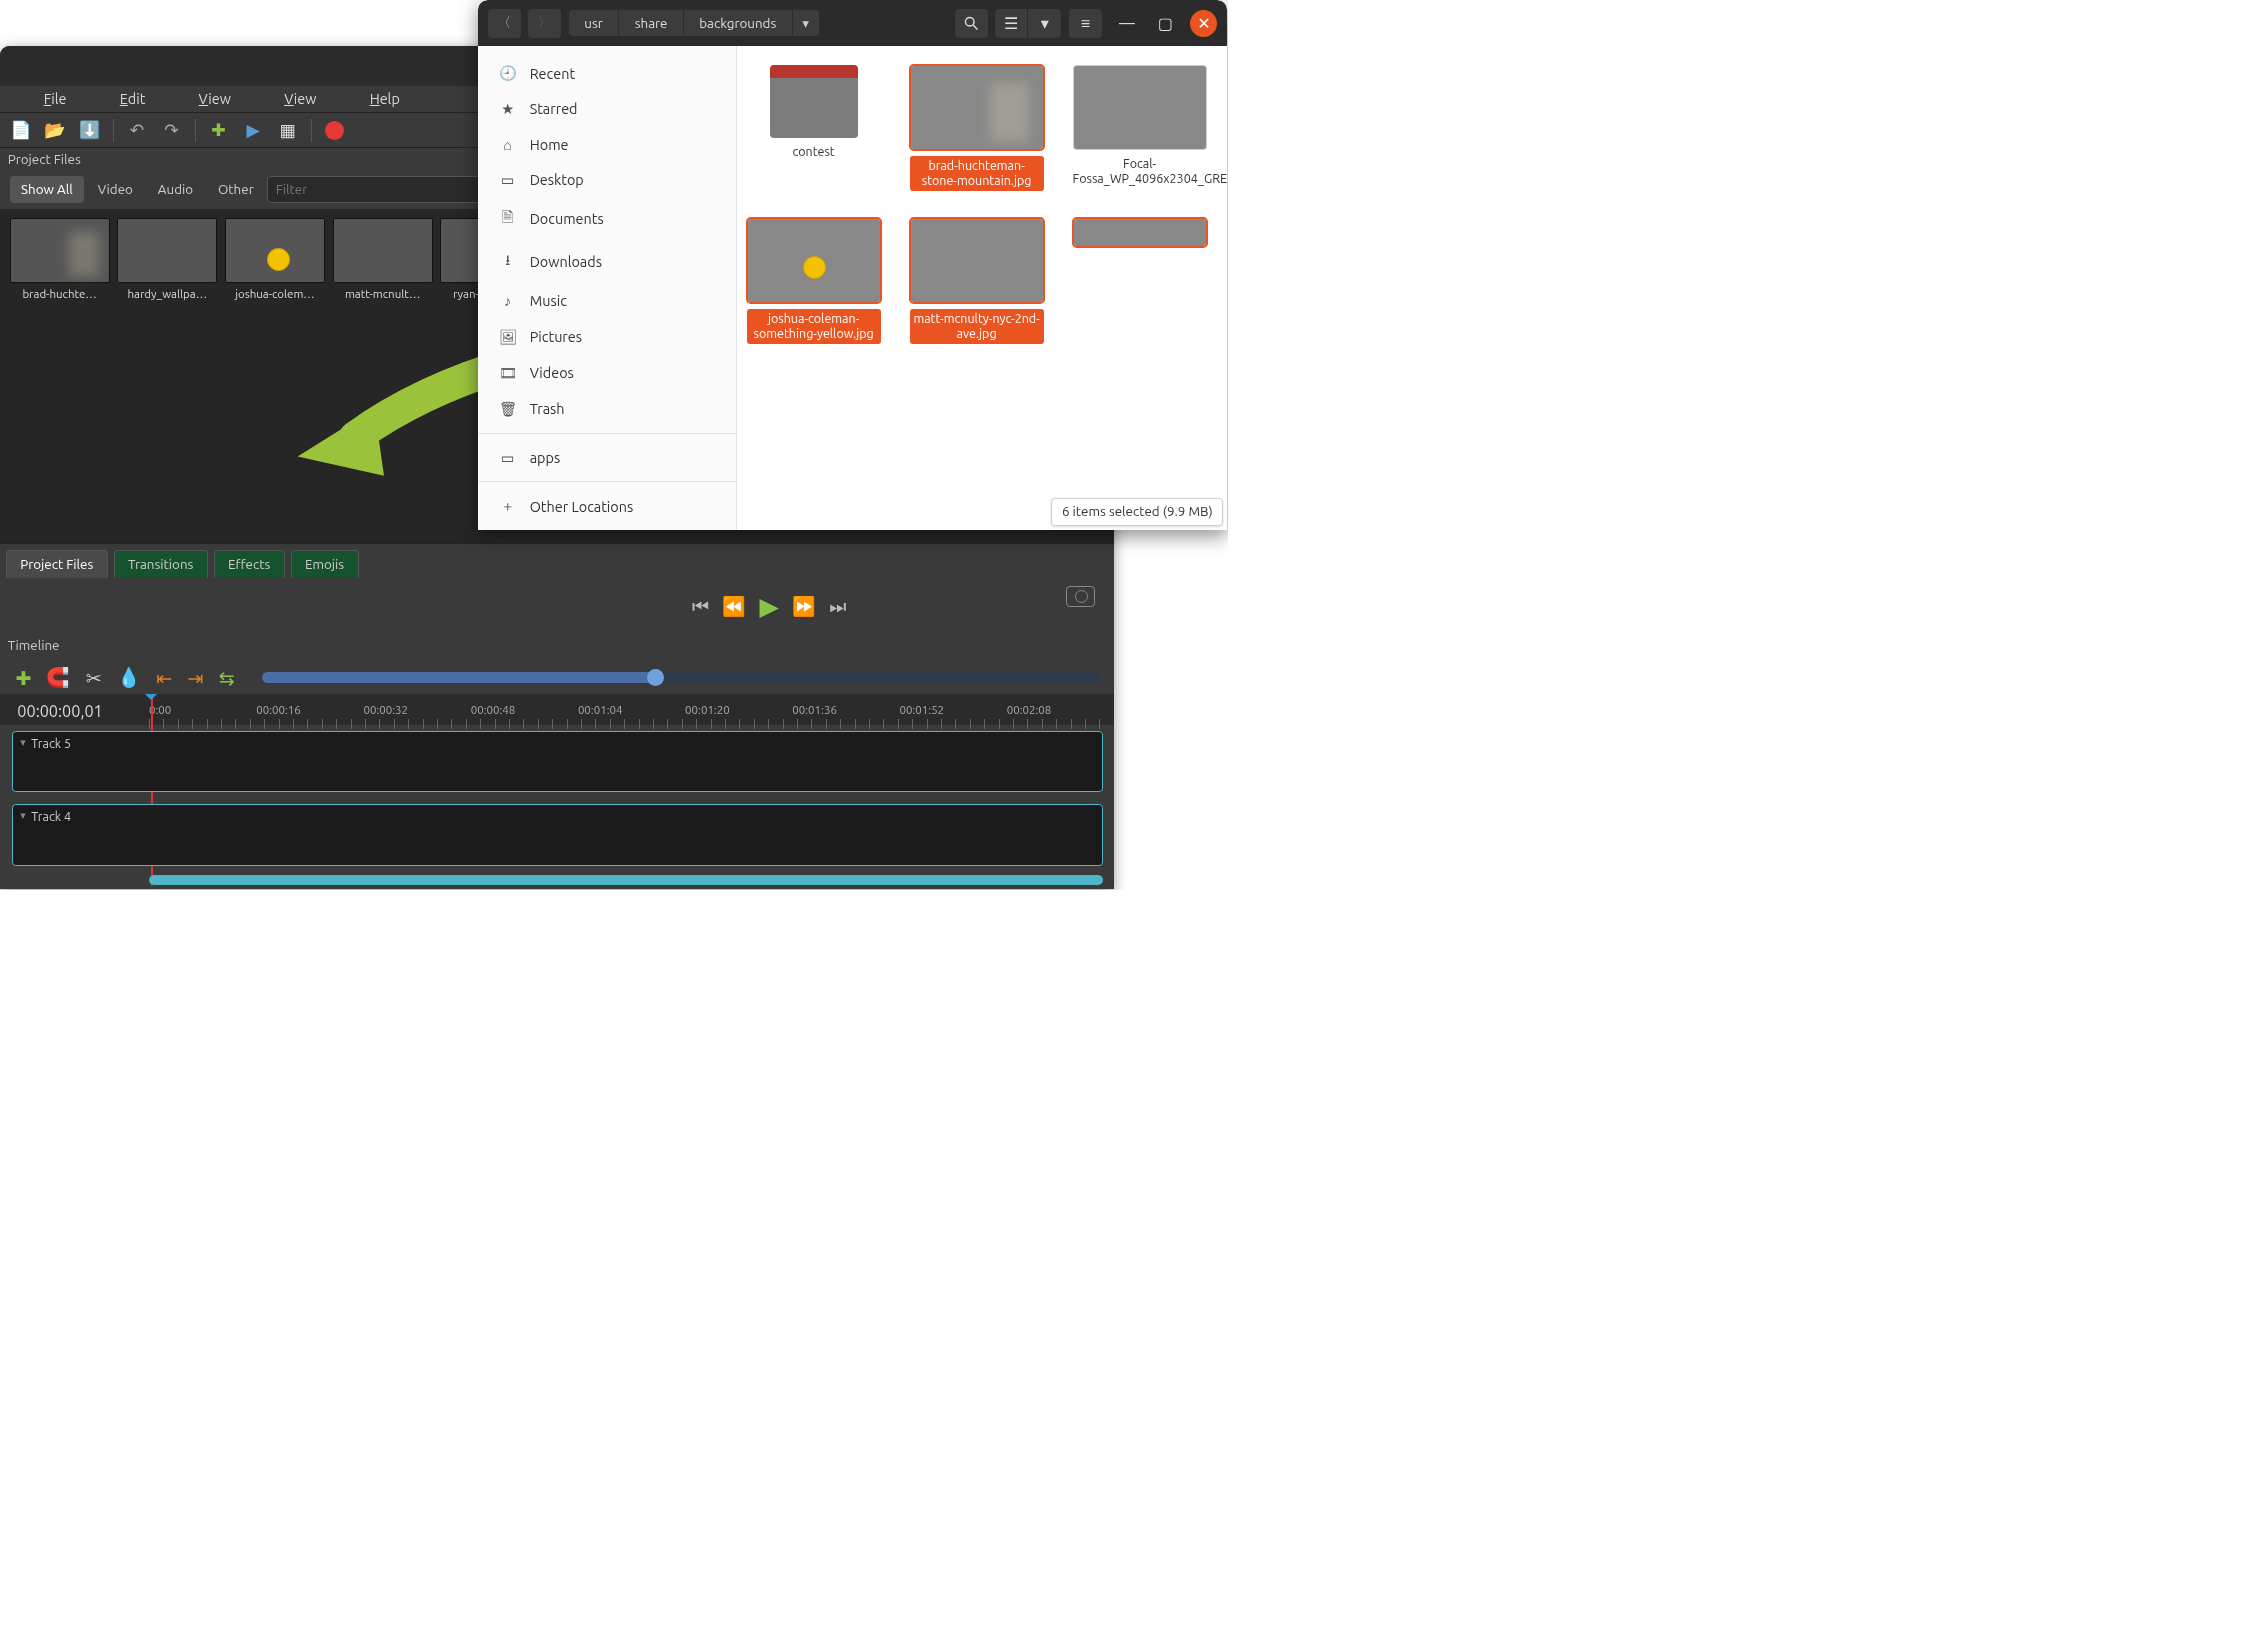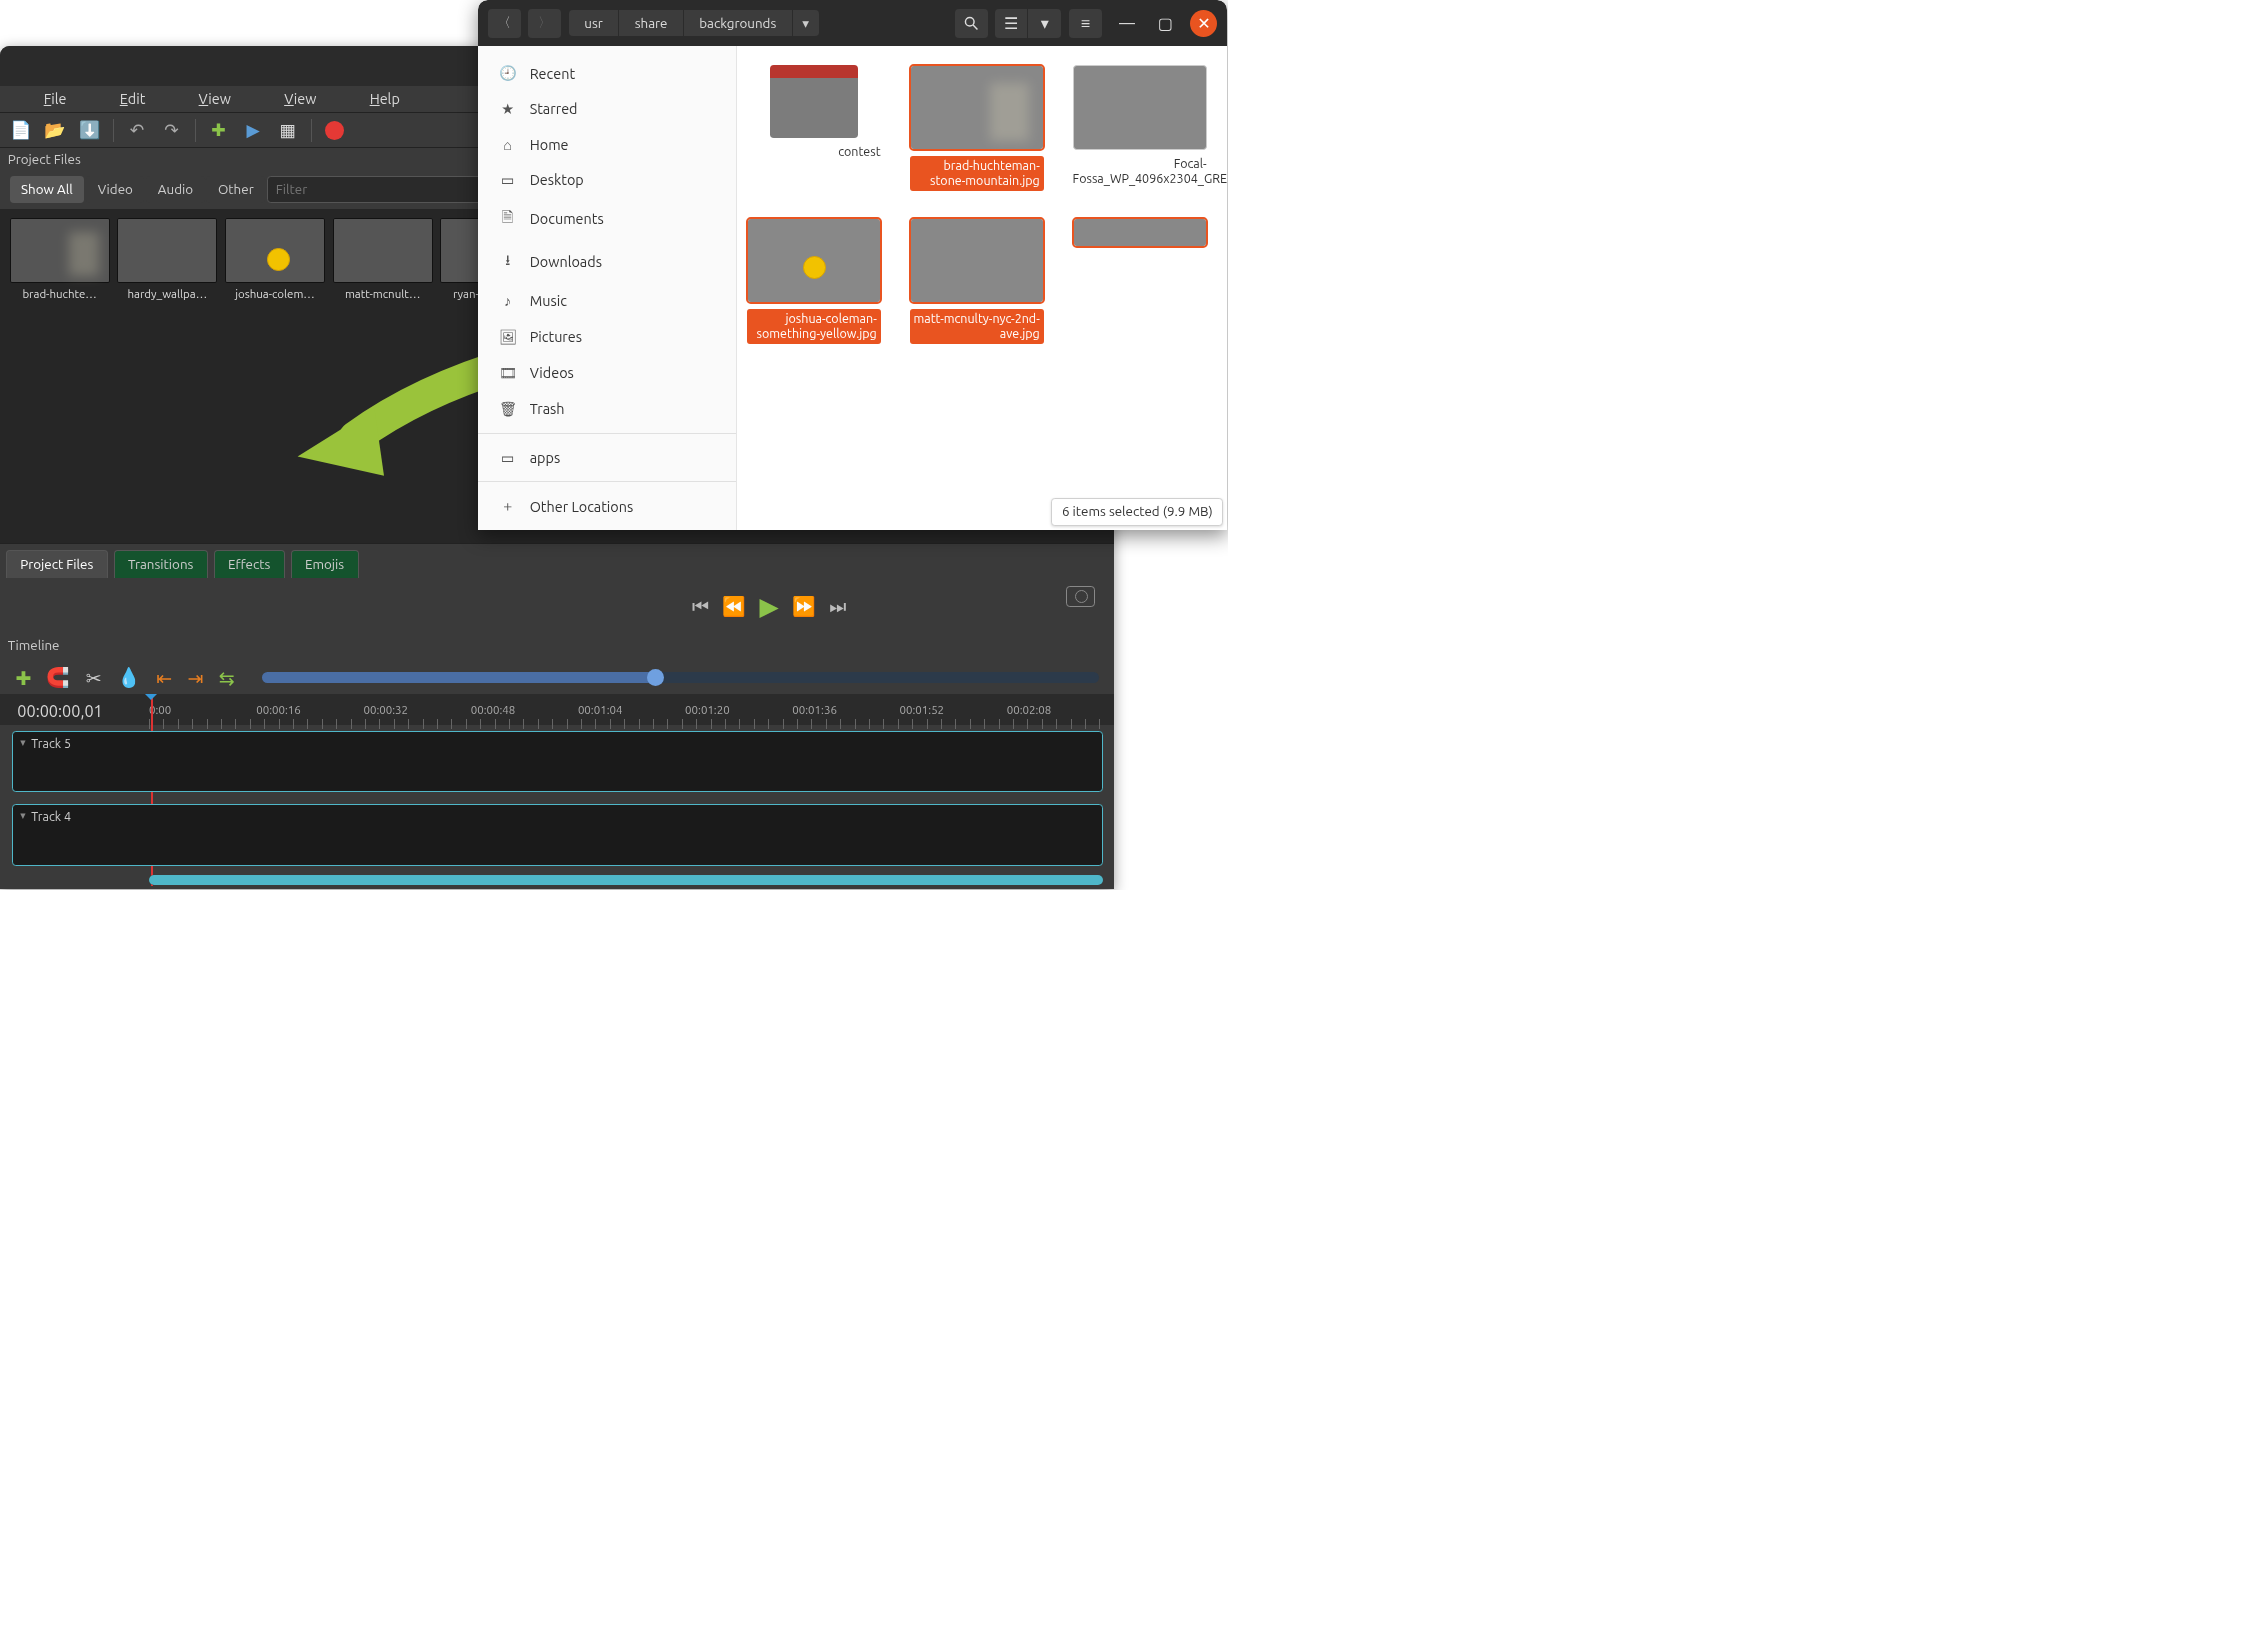--- a/index.html
+++ b/index.html
@@ -150,21 +150,21 @@
 .f-win-btn{width:27px;height:27px;border-radius:50%;display:flex;align-items:center;justify-content:center;color:#ddd;margin-left:3.8px;}
 .f-win-btn.close{background:#e95420;color:#fff;}
 
 .f-body{display:flex;height:484px;}
 .f-sidebar{width:259px;background:#fafafa;border-right:1px solid #e5e5e5;padding:9.6px 0;}
 .f-side-item{display:flex;align-items:center;gap:13.4px;padding:9.6px 21px;color:#333;font-size:14.4px;}
 .f-side-item .sicon{width:17.3px;text-align:center;color:#555;}
 .f-side-sep{height:1px;background:#e0e0e0;margin:5.8px 0;}
 
 .f-main{flex:1;background:#fff;padding:19px 9.6px;display:flex;flex-wrap:wrap;align-content:flex-start;gap:27px 29px;overflow:hidden;position:relative;}
-.f-item{width:134px;text-align:right;}
+.f-item{width:134px;text-align:center;}
 .f-item .fpic{width:134px;height:85px;border-radius:3.8px;margin:0 auto 5.8px;background:#888;border:1px solid #ccc;}
 .f-item.folder .fpic{background:linear-gradient(#b8362e 0 18%,#7c7c7c 18% 24%,#7c7c7c 24% 100%);position:relative;border:none;width:88px;height:73px;border-radius:3.8px;}
 .f-item .flabel{font-size:12.5px;color:#333;line-height:1.25;}
 .f-item.sel .flabel{background:#e95420;color:#fff;border-radius:2.9px;padding:1.9px 3.8px;display:inline-block;}
 .f-item.sel .fpic{outline:2.9px solid #e95420;outline-offset:-1px;}
 
 .f-status{
   position:absolute;right:3.8px;bottom:3.8px;background:#fff;border:1px solid #d0d0d0;border-radius:3.8px;
   padding:5.8px 9.6px;font-size:13.4px;color:#333;box-shadow:0 1px 2.9px rgba(0,0,0,.15);
 }

